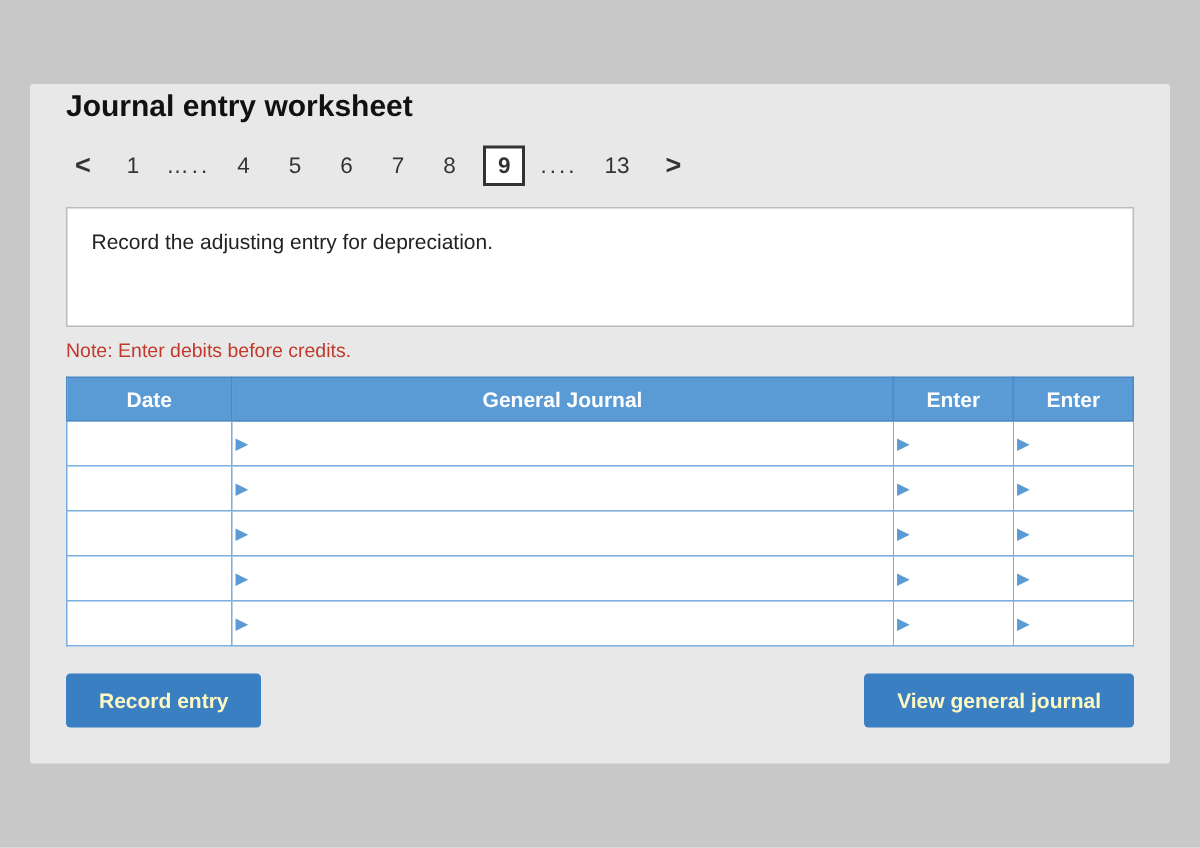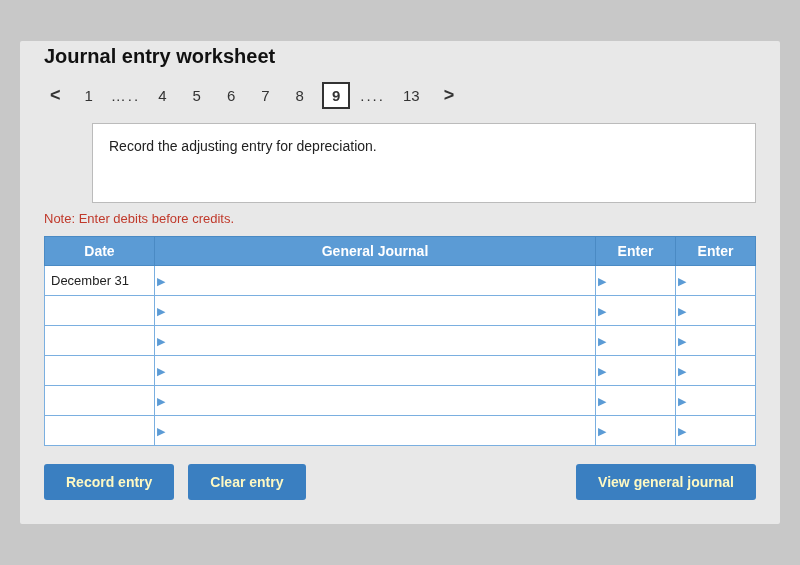--- a/index.html
+++ b/index.html
@@ -58,21 +58,20 @@
       color: #333;
     }
     .instruction-box {
       background: #fff;
       border: 1px solid #bbb;
       padding: 14px 16px;
       margin-bottom: 8px;
       min-height: 80px;
       color: #222;
       font-size: 14px;
-      margin-left: 48px;
     }
     .note {
       color: #c0392b;
       font-size: 13px;
       margin-bottom: 10px;
     }
     .journal-table {
       width: 100%;
       border-collapse: collapse;
       margin-bottom: 18px;
@@ -185,26 +184,20 @@
     <thead>
       <tr>
         <th>Date</th>
         <th>General Journal</th>
         <th>Enter</th>
         <th>Enter</th>
       </tr>
     </thead>
     <tbody>
       <tr>
-        <td><span>December 31</span></td>
-        <td class="cell-with-arrow"><input type="text" style=""></td>
-        <td class="cell-with-arrow"><input type="text" style=""></td>
-        <td class="cell-with-arrow"><input type="text" style=""></td>
-      </tr>
-      <tr>
         <td></td>
         <td class="cell-with-arrow"><input type="text" style=""></td>
         <td class="cell-with-arrow"><input type="text" style=""></td>
         <td class="cell-with-arrow"><input type="text" style=""></td>
       </tr>
       <tr>
         <td></td>
         <td class="cell-with-arrow"><input type="text" style=""></td>
         <td class="cell-with-arrow"><input type="text" style=""></td>
         <td class="cell-with-arrow"><input type="text" style=""></td>
@@ -225,16 +218,15 @@
         <td></td>
         <td class="cell-with-arrow"><input type="text" style=""></td>
         <td class="cell-with-arrow"><input type="text" style=""></td>
         <td class="cell-with-arrow"><input type="text" style=""></td>
       </tr>
     </tbody>
   </table>
 
   <div class="buttons-row">
     <button class="btn">Record entry</button>
-    <button class="btn">Clear entry</button>
     <button class="btn btn-right">View general journal</button>
   </div>
 </div>
 
 </body></html>

